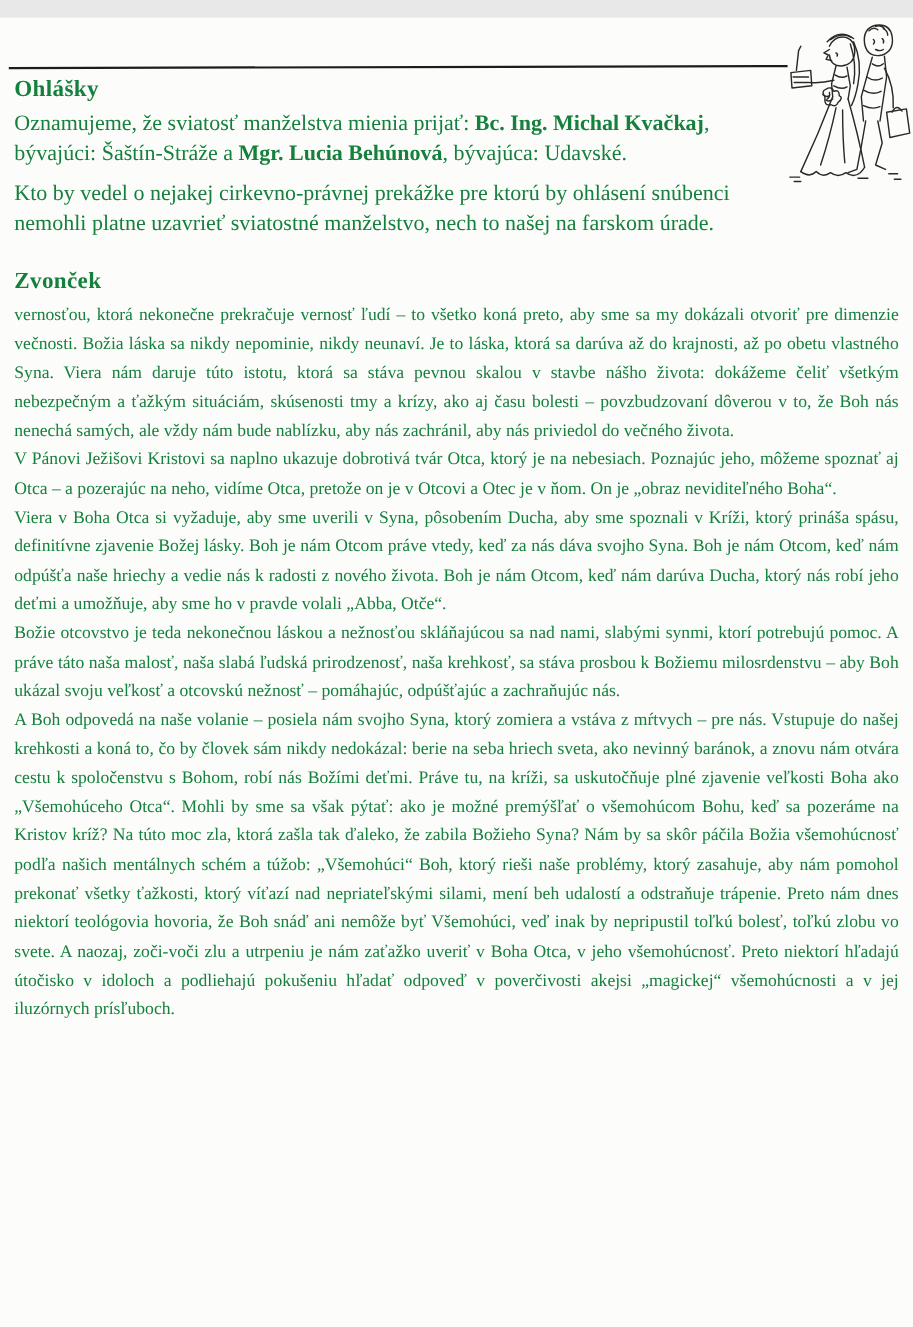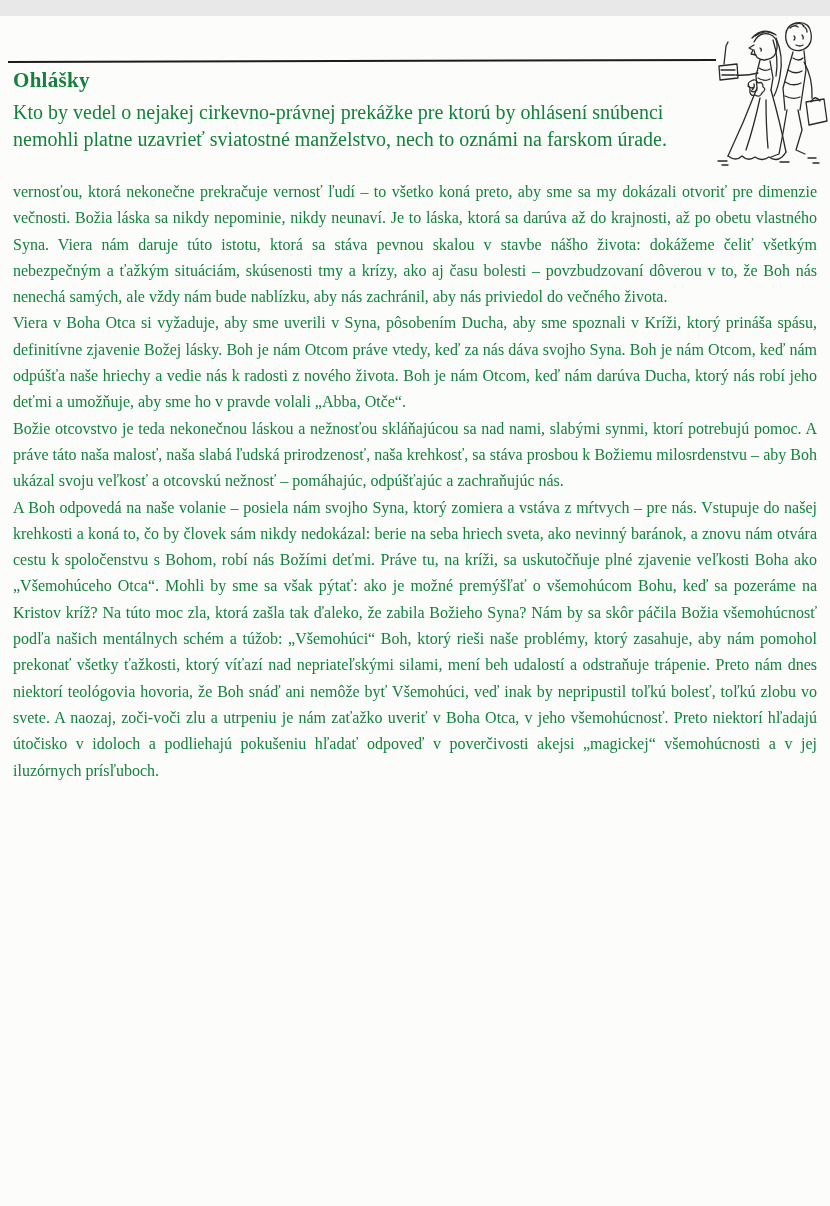--- a/index.html
+++ b/index.html
@@ -112,26 +112,29 @@
     <path d="M18,138 q8,6 14,0 q6,6 13,1 q7,5 14,0 q7,5 13,0 q3,-3 4,-5"></path>
     <path d="M50,80 Q44,108 36,132 M56,82 Q56,108 58,130"></path>
 
     <path d="M8,143 h9 M12,147 h6 M70,144 h9 M98,140 h8 M103,145 h6"></path>
   </svg>
 
   <div class="content">
 
     <h2 class="section-heading">Ohlášky</h2>
 
+    <p class="para announcement"><span>Oznamujeme, že sviatosť manželstva mienia prijať: </span><b>Bc. Ing. Michal Kvačkaj</b><span>, bývajúci:  Šaštín-Stráže  a </span><b>Mgr. Lucia Behúnová</b><span>, bývajúca: Udavské.</span></p>
 
-    <p class="para notice">Kto by vedel o nejakej cirkevno-právnej prekážke pre ktorú by ohlásení snúbenci nemohli platne uzavrieť sviatostné manželstvo, nech to oznámi na farskom úrade.</p>
+    <p class="para notice">Kto by vedel o nejakej cirkevno-právnej prekážke pre ktorú by ohlásení snúbenci nemohli platne uzavrieť sviatostné manželstvo, nech to našej na farskom úrade.</p>
 
+    <h2 class="section-heading zvoncek-heading">Zvonček</h2>
 
     <div class="body-text">
       <p>vernosťou, ktorá nekonečne prekračuje vernosť ľudí – to všetko koná preto, aby sme sa my dokázali otvoriť pre dimenzie večnosti. Božia láska sa nikdy nepominie, nikdy neunaví. Je to láska, ktorá sa darúva až do krajnosti, až po obetu vlastného Syna. Viera nám daruje túto istotu, ktorá sa stáva pevnou skalou v stavbe nášho života: dokážeme čeliť všetkým nebezpečným a ťažkým situáciám, skúsenosti tmy a krízy, ako aj času bolesti – povzbudzovaní dôverou v to, že Boh nás nenechá samých, ale vždy nám bude nablízku, aby nás zachránil, aby nás priviedol do večného života.</p>
+      <p>V Pánovi Ježišovi Kristovi sa naplno ukazuje dobrotivá tvár Otca, ktorý je na nebesiach. Poznajúc jeho, môžeme spoznať aj Otca  – a pozerajúc na neho, vidíme Otca, pretože on je v Otcovi a Otec je v ňom. On je „obraz neviditeľného Boha“.</p>
       <p>Viera v Boha Otca si vyžaduje, aby sme uverili v Syna, pôsobením Ducha, aby sme spoznali v Kríži, ktorý prináša spásu, definitívne zjavenie Božej lásky. Boh je nám Otcom práve vtedy, keď za nás dáva svojho Syna. Boh je nám Otcom, keď nám odpúšťa naše hriechy a vedie nás k radosti z nového života. Boh je nám Otcom, keď nám darúva Ducha, ktorý nás robí jeho deťmi a umožňuje, aby sme ho v pravde volali „Abba, Otče“.</p>
       <p>Božie otcovstvo je teda nekonečnou láskou a nežnosťou skláňajúcou sa nad nami, slabými synmi, ktorí potrebujú pomoc. A práve táto naša malosť, naša slabá ľudská prirodzenosť, naša krehkosť, sa stáva prosbou k Božiemu milosrdenstvu – aby Boh ukázal svoju veľkosť a otcovskú nežnosť – pomáhajúc, odpúšťajúc a zachraňujúc nás.</p>
       <p>A Boh odpovedá na naše volanie – posiela nám svojho Syna, ktorý zomiera a vstáva z mŕtvych – pre nás. Vstupuje do našej krehkosti a koná to, čo by človek sám nikdy nedokázal: berie na seba hriech sveta, ako nevinný baránok, a znovu nám otvára cestu k spoločenstvu s Bohom, robí nás Božími deťmi. Práve tu, na kríži, sa uskutočňuje plné zjavenie veľkosti Boha ako „Všemohúceho Otca“. Mohli by sme sa však pýtať: ako je možné premýšľať o všemohúcom Bohu, keď sa pozeráme na Kristov kríž? Na túto moc zla, ktorá zašla tak ďaleko, že zabila Božieho Syna? Nám by sa skôr páčila Božia všemohúcnosť podľa našich mentálnych schém a túžob: „Všemohúci“ Boh, ktorý rieši naše problémy, ktorý zasahuje, aby nám pomohol prekonať všetky ťažkosti, ktorý víťazí nad nepriateľskými silami, mení beh udalostí a odstraňuje trápenie. Preto nám dnes niektorí teológovia hovoria, že Boh snáď ani nemôže byť Všemohúci, veď inak by nepripustil toľkú bolesť, toľkú zlobu vo svete. A naozaj, zoči-voči zlu a utrpeniu je nám zaťažko uveriť v Boha Otca, v jeho všemohúcnosť. Preto niektorí hľadajú útočisko v idoloch a podliehajú pokušeniu hľadať odpoveď v poverčivosti akejsi „magickej“ všemohúcnosti a v jej iluzórnych prísľuboch.</p>
     </div>
 
   </div>
 
   <div class="bottom-rule"></div>
 
 </div>

